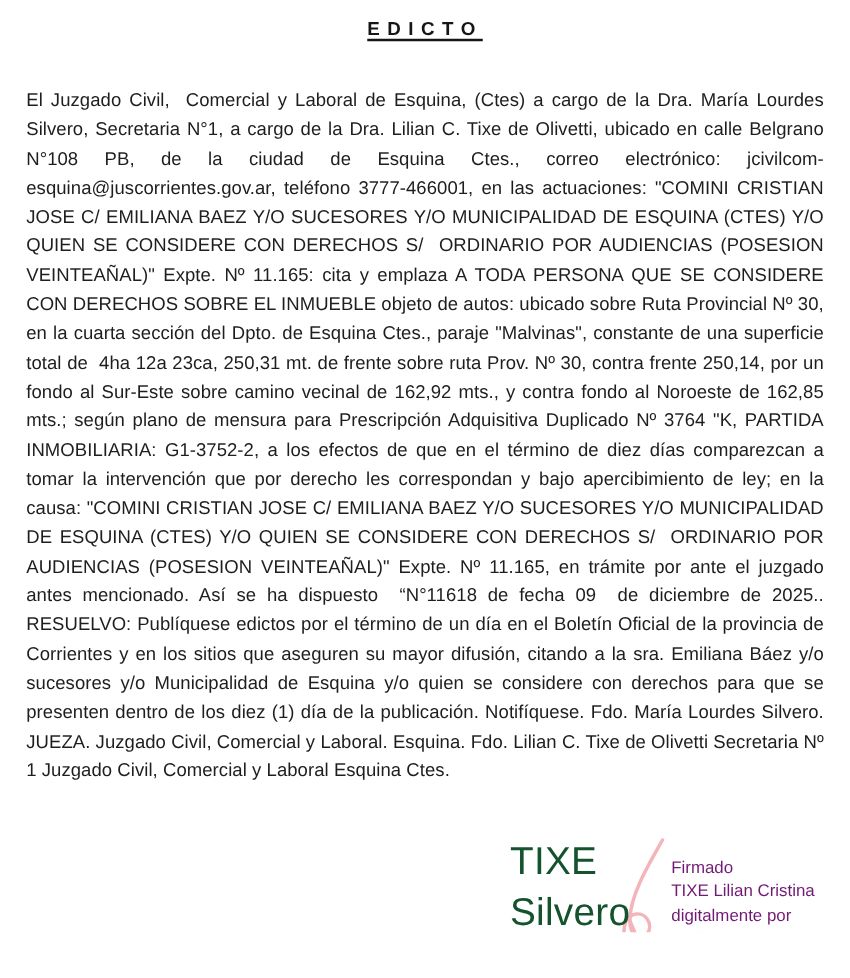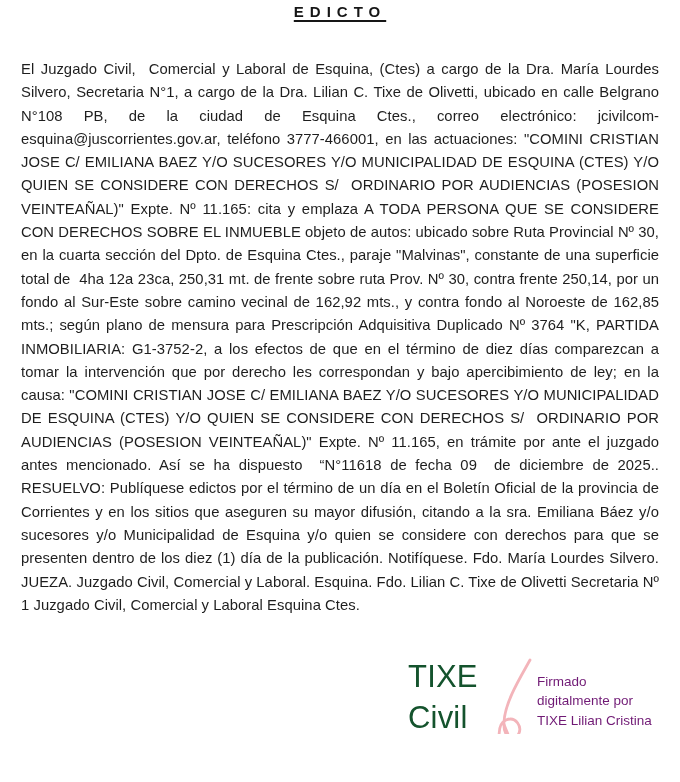--- a/index.html
+++ b/index.html
@@ -8,20 +8,21 @@
     background: #ffffff;
   }
   .page {
     position: relative;
     width: 680px;
     height: 734px;
     background: #ffffff;
     overflow: hidden;
     font-family: "Liberation Sans", sans-serif;
     color: #1d1d1f;
+    margin-top: 12px;
   }
   .doc-title {
     position: absolute;
     top: 3px;
     left: 0;
     width: 100%;
     text-align: center;
     font-size: 15px;
     font-weight: 700;
     letter-spacing: 6px;
@@ -88,27 +89,27 @@
   <div class="signature-block">
 
     <svg class="flourish" viewBox="0 0 110 132" fill="none" xmlns="http://www.w3.org/2000/svg">
       <path d="M 42,10 C 32,28 17,52 16,72 C 15,87 25,93 30,85 C 35,77 28,66 18,70 C 9,74 9,91 17,105 C 22,114 28,122 33,130" stroke-width="2.8" stroke-linecap="round" stroke="#f3b4ba"></path>
       <path d="M 16,74 C 26,100 35,114 44,130" stroke-width="2.4" stroke-linecap="round" stroke="#f3b4ba"></path>
       <circle cx="100" cy="102" r="4.2" stroke-width="1.6" stroke="#f3b4ba"></circle>
     </svg>
 
     <div class="sig-name">
       <div>TIXE</div>
-      <div>Civil</div>
+      <div>Silvero</div>
       <div>Comercial</div>
     </div>
 
     <div class="sig-stamp">
       <div>Firmado</div>
+      <div>TIXE Lilian Cristina</div>
       <div>digitalmente por</div>
-      <div>TIXE Lilian Cristina</div>
       <div>Fecha: 2025.12.11</div>
       <div>11:20:13 -03'07'</div>
     </div>
 
   </div>
 
 </div>
 
 </body></html>

